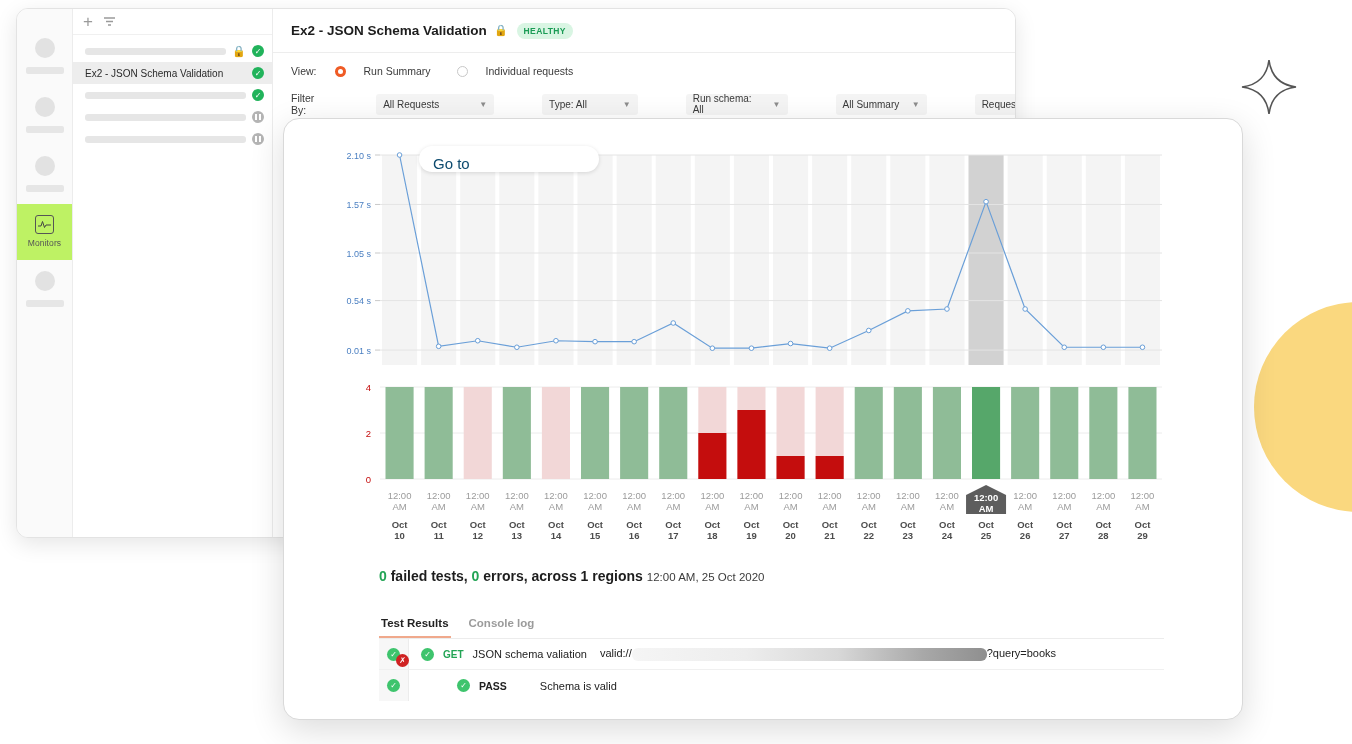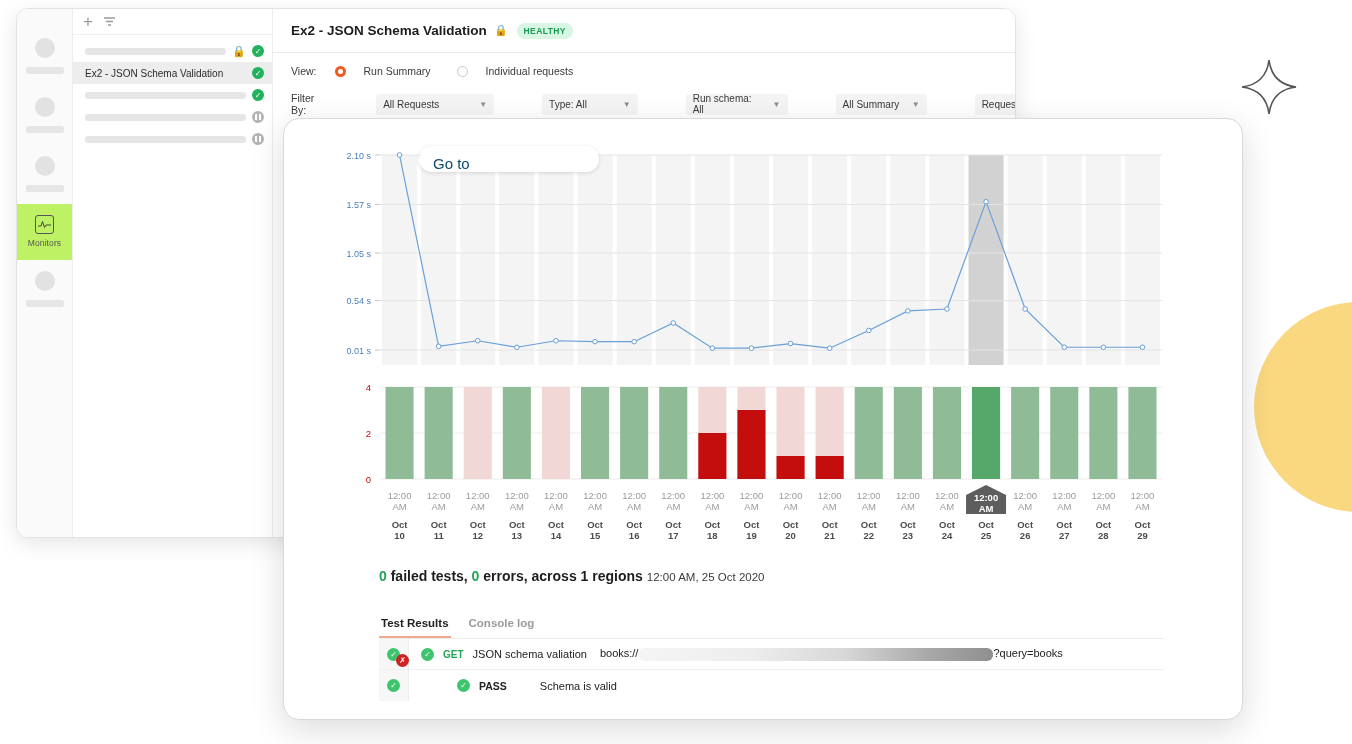--- a/index.html
+++ b/index.html
@@ -462,21 +462,21 @@
     <div class="res-row">
       <div class="gutter shade">
         <span class="mini-ok">✓</span>
         <span class="mini-err">✗</span>
       </div>
       <div class="res-cells">
         <span class="mini-ok">✓</span>
         <span class="verb">GET</span>
         <span>JSON schema valiation</span>
         <span style="margin-left:4px;">
-          <span>books://</span><span class="redact"></span><span>?query=books</span>
+          <span>valid://</span><span class="redact"></span><span>?query=books</span>
         </span>
       </div>
     </div>
 
     <div class="res-row" style="border-bottom:none;">
       <div class="gutter shade">
         <span class="mini-ok">✓</span>
       </div>
       <div class="res-cells" style="padding-left:48px;">
         <span class="mini-ok">✓</span>

